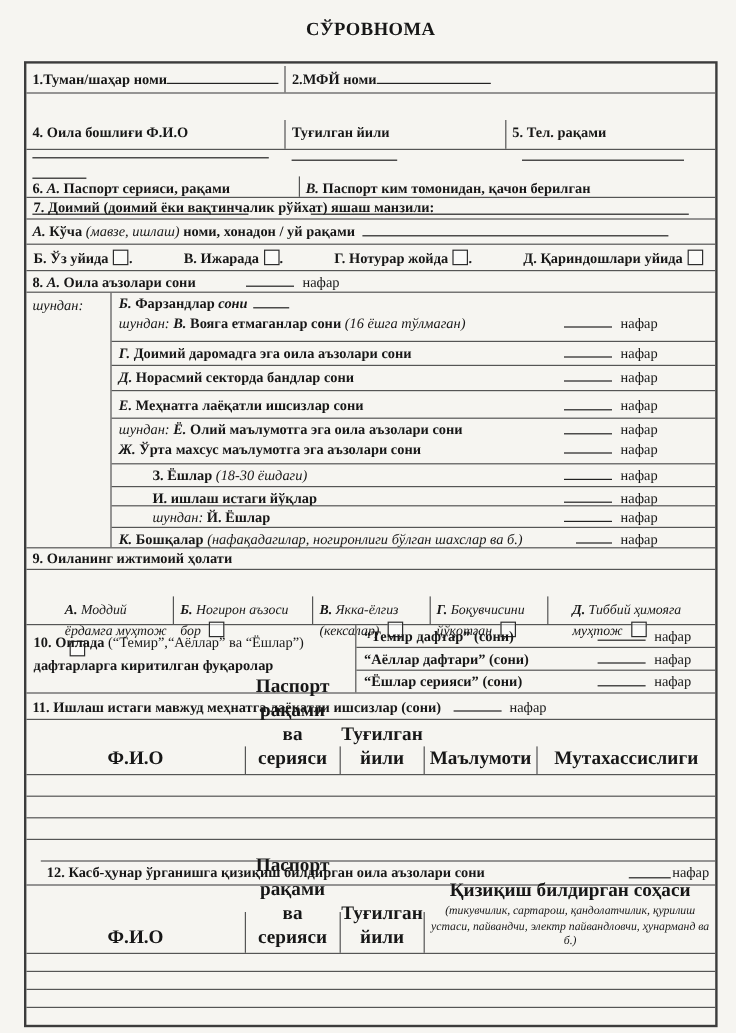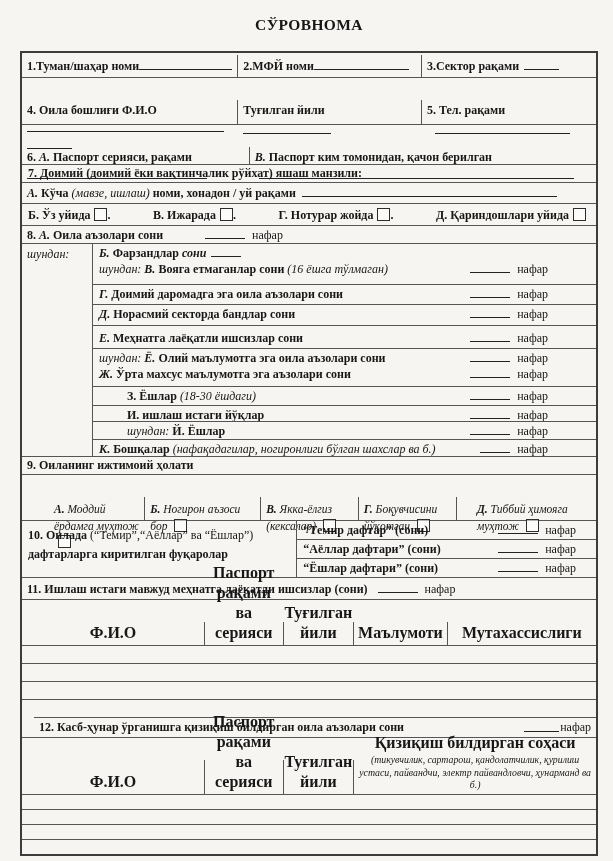--- a/index.html
+++ b/index.html
@@ -91,24 +91,20 @@
 
     <div class="row r1">
       <div class="cell c-w1">
         <span>1.Туман/шаҳар номи</span>
         <span class="ul sp"></span>
       </div>
       <div class="cell c-w2 bl">
         <span>2.МФЙ номи</span>
         <span class="ul" style="width:95px"></span>
       </div>
-      <div class="cell c-w3 bl">
-        <span>3.Сектор рақами</span>
-        <span class="ul u35" style="margin-left:5px"></span>
-      </div>
     </div>
 
     <div class="row r2">
       <div class="cell c-w1">
         <div>4. Оила бошлиғи Ф.И.О</div>
         <div class="ul" style="width:96%;height:14px"></div>
         <div class="ul u45" style="height:13px"></div>
       </div>
       <div class="cell c-w2 bl">
         <div>Туғилган йили</div>
@@ -277,21 +273,21 @@
             <span class="ul u40"></span>
           <span class="unit">нафар</span>
         </div>
         <div class="s10row">
           <span>“Аёллар дафтари”  (сони)</span>
           <span class="sp"></span>
             <span class="ul u40"></span>
           <span class="unit">нафар</span>
         </div>
         <div class="s10row">
-          <span>“Ёшлар дафтари”   (сони)</span>
+          <span>“Ёшлар серияси”   (сони)</span>
           <span class="sp"></span>
             <span class="ul u40"></span>
           <span class="unit">нафар</span>
         </div>
       </div>
     </div>
 
     <div class="row s11t">
       <span>11. Ишлаш истаги мавжуд меҳнатга лаёқатли ишсизлар (сони)</span>
       <span class="ul u40" style="margin-left:10px"></span>

